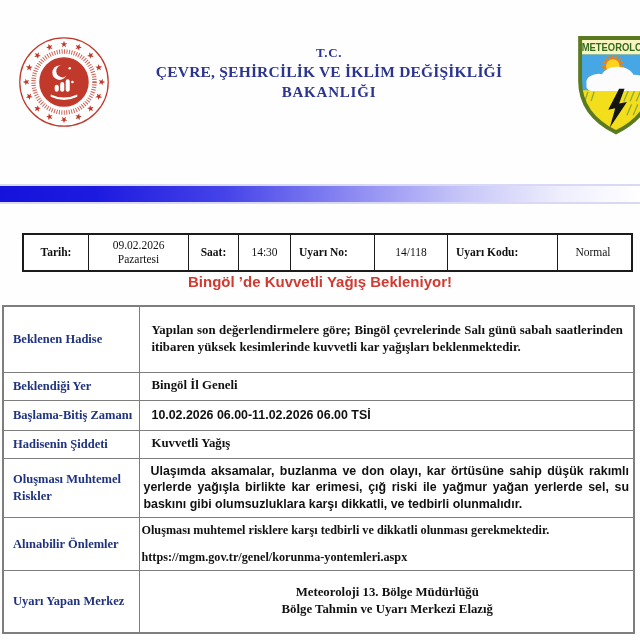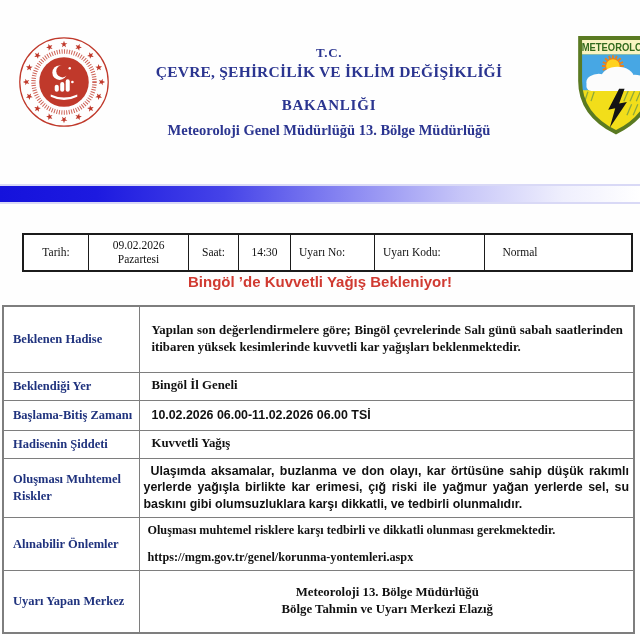--- a/index.html
+++ b/index.html
@@ -16,21 +16,21 @@
 
   
   .seal { position:absolute; left:18px; top:36px; width:92px; height:92px; }
   .shield { position:absolute; top:32px; right:-15px; width:78px; height:104px; }
   .titles {
     position:absolute; top:45px; left:118px; right:100px;
     text-align:center; color:var(--navy,#2B3590); font-weight:bold;
   }
   .tc   { font-size:13px; letter-spacing:.6px; }
   .l1   { font-size:15.5px; margin-top:2px; letter-spacing:.2px; }
-  .l2   { font-size:15px;   margin-top:16px; letter-spacing:.8px; }
+  .l2   { font-size:15px;   margin-top:3px; letter-spacing:.8px; }
   .dept { font-size:14.5px; margin-top:8px; }
 
   
   .bar {
     position:absolute; top:184px; left:0; width:640px; height:20px;
     border-top:2px solid #d9d9f6; border-bottom:2px solid #d9d9f6;
     background:linear-gradient(90deg,
       var(--bar-blue,#1512DC) 0%, #1d1ae0 15%, #4543e8 35%,
       #8c8af2 55%, #c6c5f8 72%, #efeffd 88%, #ffffff 100%);
   }
@@ -47,21 +47,21 @@
   .meta {
     position:absolute; top:233px; left:22px; width:611px; height:39px;
     display:flex; border:2px solid #1b1b1b; background:#fff;
     font-size:11.5px;
   }
   .meta .cell {
     border-left:1px solid #1b1b1b; display:flex; align-items:center;
     justify-content:center; text-align:center; line-height:1.18;
   }
   .meta .cell:first-child { border-left:none; }
-  .meta .lab { font-weight:normal; }
+  .meta .lab { font-weight:bold; }
   .meta .left { justify-content:flex-start; padding-left:8px; text-align:right; }
   .meta .pre { white-space:pre-line; }
   .c1{width:64px}.c2{width:100px}.c3{width:50px}.c4{width:52px}
   .c5{width:84px}.c6{width:73px}.c7{width:110px}.c8{width:71px}
 
   
   .headline {
     position:absolute; top:273px; left:0; width:640px; text-align:center;
     font-family:"Liberation Sans","DejaVu Sans",sans-serif;
     font-weight:bold; font-size:15px; color:var(--headline-red,#D03A31);
@@ -80,21 +80,21 @@
     color:var(--label-blue,#20337E); font-weight:bold; font-size:12.5px;
     padding:4px 4px 4px 9px; line-height:1.3;
   }
   .details .val { font-weight:bold; font-size:12.8px; padding:4px 10px 4px 12px; line-height:1.38; }
   .val.justify { text-align:justify; }
   .val.sans {
     font-family:"Liberation Sans","DejaVu Sans",sans-serif;
     font-size:12.4px; line-height:1.35;
   }
   .val.indent { text-indent:7px; padding-left:4px; padding-right:4px; }
-  .val.tight { padding-left:8px; font-size:12.2px; }
+  .val.tight { padding-left:2px; font-size:12.2px; }
   .val.tight .line2 { margin-top:10px; }
   .r1 td{height:66px} .r2 td{height:28px} .r3 td{height:30px} .r4 td{height:28px}
   .r5 td{height:57px} .r6 td{height:53px} .r7 td{height:63px}
   .center2 { text-align:center; }
   .center2 .line2 { }
 </style>
 </head>
 <body>
 
 <div class="page">
@@ -133,21 +133,20 @@
     <rect x="47.7" y="52" width="4.6" height="11" rx="2.3" fill="#fff"></rect>
     <rect x="53.9" y="49" width="4.6" height="14" rx="2.3" fill="#fff"></rect>
     <circle cx="61.5" cy="52" r="1.5" fill="#fff"></circle>
     <path d="M37 66 Q52 73 67 66 L67 68.6 Q52 76 37 68.6 Z" fill="#fff"></path>
   </svg>
 
   <div class="titles">
     <div class="tc">T.C.</div>
     <div class="l1">ÇEVRE, ŞEHİRCİLİK VE İKLİM DEĞİŞİKLİĞİ</div>
     <div class="l2">BAKANLIĞI</div>
-    <div class="dept">Meteoroloji Genel Müdürlüğü 13. Bölge Müdürlüğü</div>
   </div>
 
   <svg class="shield" viewBox="0 0 100 132" aria-hidden="true">
     <defs>
       <path id="shieldPath" d="M4 7 H96 V62 Q96 105 50 128 Q4 105 4 62 Z"></path>
       <clipPath id="shieldClip">
           <use href="#shieldPath"></use>
         </clipPath>
     </defs>
     <g clip-path="url(#shieldClip)">
@@ -196,20 +195,21 @@
   <div class="bar"></div>
 
 
   <div class="meta">
     <div class="cell lab c1">Tarih:</div>
     <div class="cell c2 pre">09.02.2026
 Pazartesi</div>
     <div class="cell lab c3">Saat:</div>
     <div class="cell c4">14:30</div>
     <div class="cell lab c5 left">Uyarı No:</div>
+    <div class="cell c6">14/118</div>
     <div class="cell lab c7 left">Uyarı Kodu:</div>
     <div class="cell c8">Normal</div>
   </div>
 
   <div class="headline">Bingöl ’de Kuvvetli Yağış Bekleniyor!</div>
 
   <table class="details">
     <colgroup>
         <col style="width:136px">
         <col>

